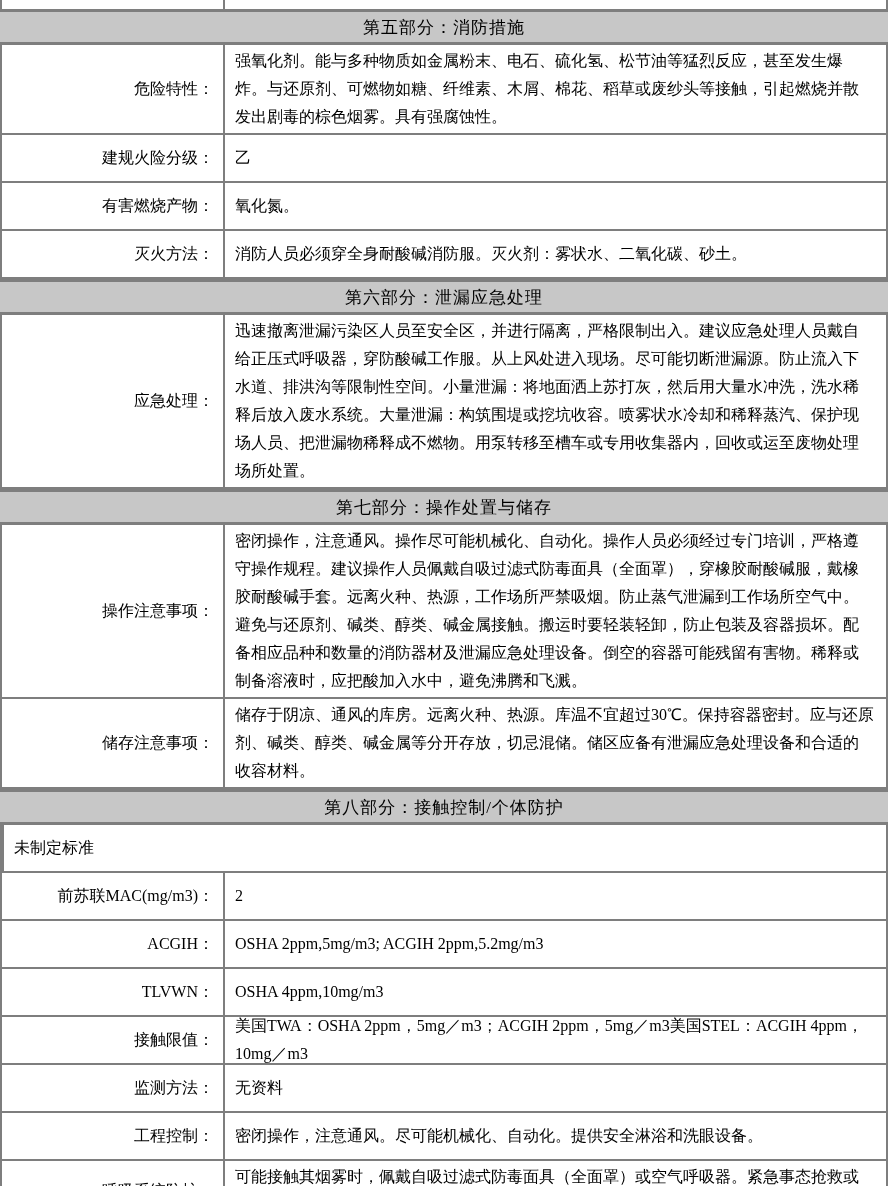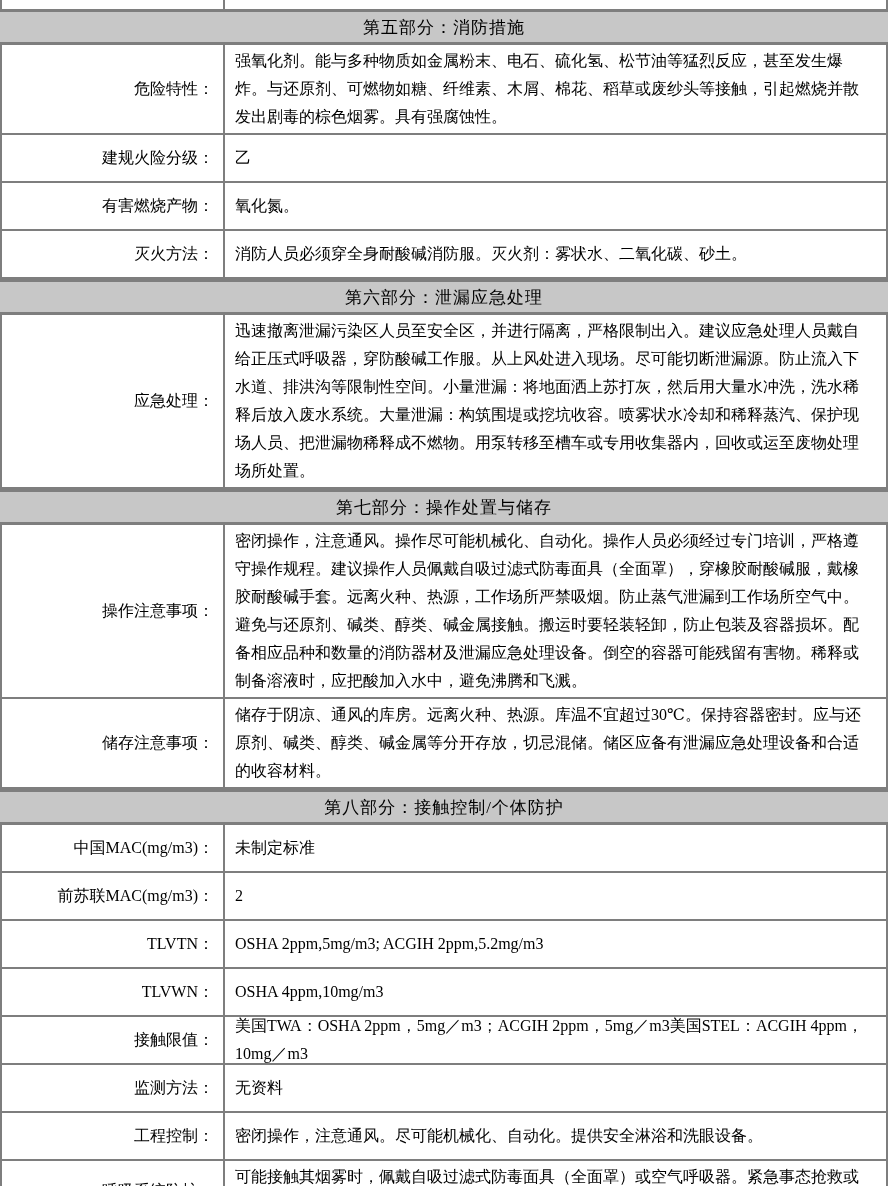--- a/index.html
+++ b/index.html
@@ -7,20 +7,21 @@
   body {
     width: 888px;
     font-family: "Liberation Serif", "DejaVu Serif", serif;
     color: #000000;
   }
   .doc {
     width: 888px;
     height: 1186px;
     overflow: hidden;
     background: #701a75;
+    font-family: Liberation Serif, serif;
   }
   
   .band {
     height: 36px;
     background: #c7c7c7;
     border-top: 3px solid #7e7e7e;
     border-bottom: 3px solid #7e7e7e;
     display: flex;
     align-items: center;
     justify-content: center;
@@ -104,29 +105,28 @@
     <div class="cell value">密闭操作，注意通风。操作尽可能机械化、自动化。操作人员必须经过专门培训，严格遵守操作规程。建议操作人员佩戴自吸过滤式防毒面具（全面罩），穿橡胶耐酸碱服，戴橡胶耐酸碱手套。远离火种、热源，工作场所严禁吸烟。防止蒸气泄漏到工作场所空气中。避免与还原剂、碱类、醇类、碱金属接触。搬运时要轻装轻卸，防止包装及容器损坏。配备相应品种和数量的消防器材及泄漏应急处理设备。倒空的容器可能残留有害物。稀释或制备溶液时，应把酸加入水中，避免沸腾和飞溅。</div>
   </div>
   <div class="row">
     <div class="cell label">储存注意事项：</div>
     <div class="cell value">储存于阴凉、通风的库房。远离火种、热源。库温不宜超过30℃。保持容器密封。应与还原剂、碱类、醇类、碱金属等分开存放，切忌混储。储区应备有泄漏应急处理设备和合适的收容材料。</div>
   </div>
 
   <div class="band">第八部分：接触控制/个体防护</div>
 
   <div class="row s">
-    <div class="cell label">中国MAC(mg/m3)：</div>
     <div class="cell value">未制定标准</div>
   </div>
   <div class="row s">
     <div class="cell label">前苏联MAC(mg/m3)：</div>
     <div class="cell value">2</div>
   </div>
   <div class="row s">
-    <div class="cell label">TLVTN：</div>
+    <div class="cell label">ACGIH：</div>
     <div class="cell value">OSHA 2ppm,5mg/m3; ACGIH 2ppm,5.2mg/m3</div>
   </div>
   <div class="row s">
     <div class="cell label">TLVWN：</div>
     <div class="cell value">OSHA 4ppm,10mg/m3</div>
   </div>
   <div class="row s">
     <div class="cell label">接触限值：</div>
     <div class="cell value">美国TWA：OSHA 2ppm，5mg／m3；ACGIH 2ppm，5mg／m3美国STEL：ACGIH 4ppm，10mg／m3</div>
   </div>

